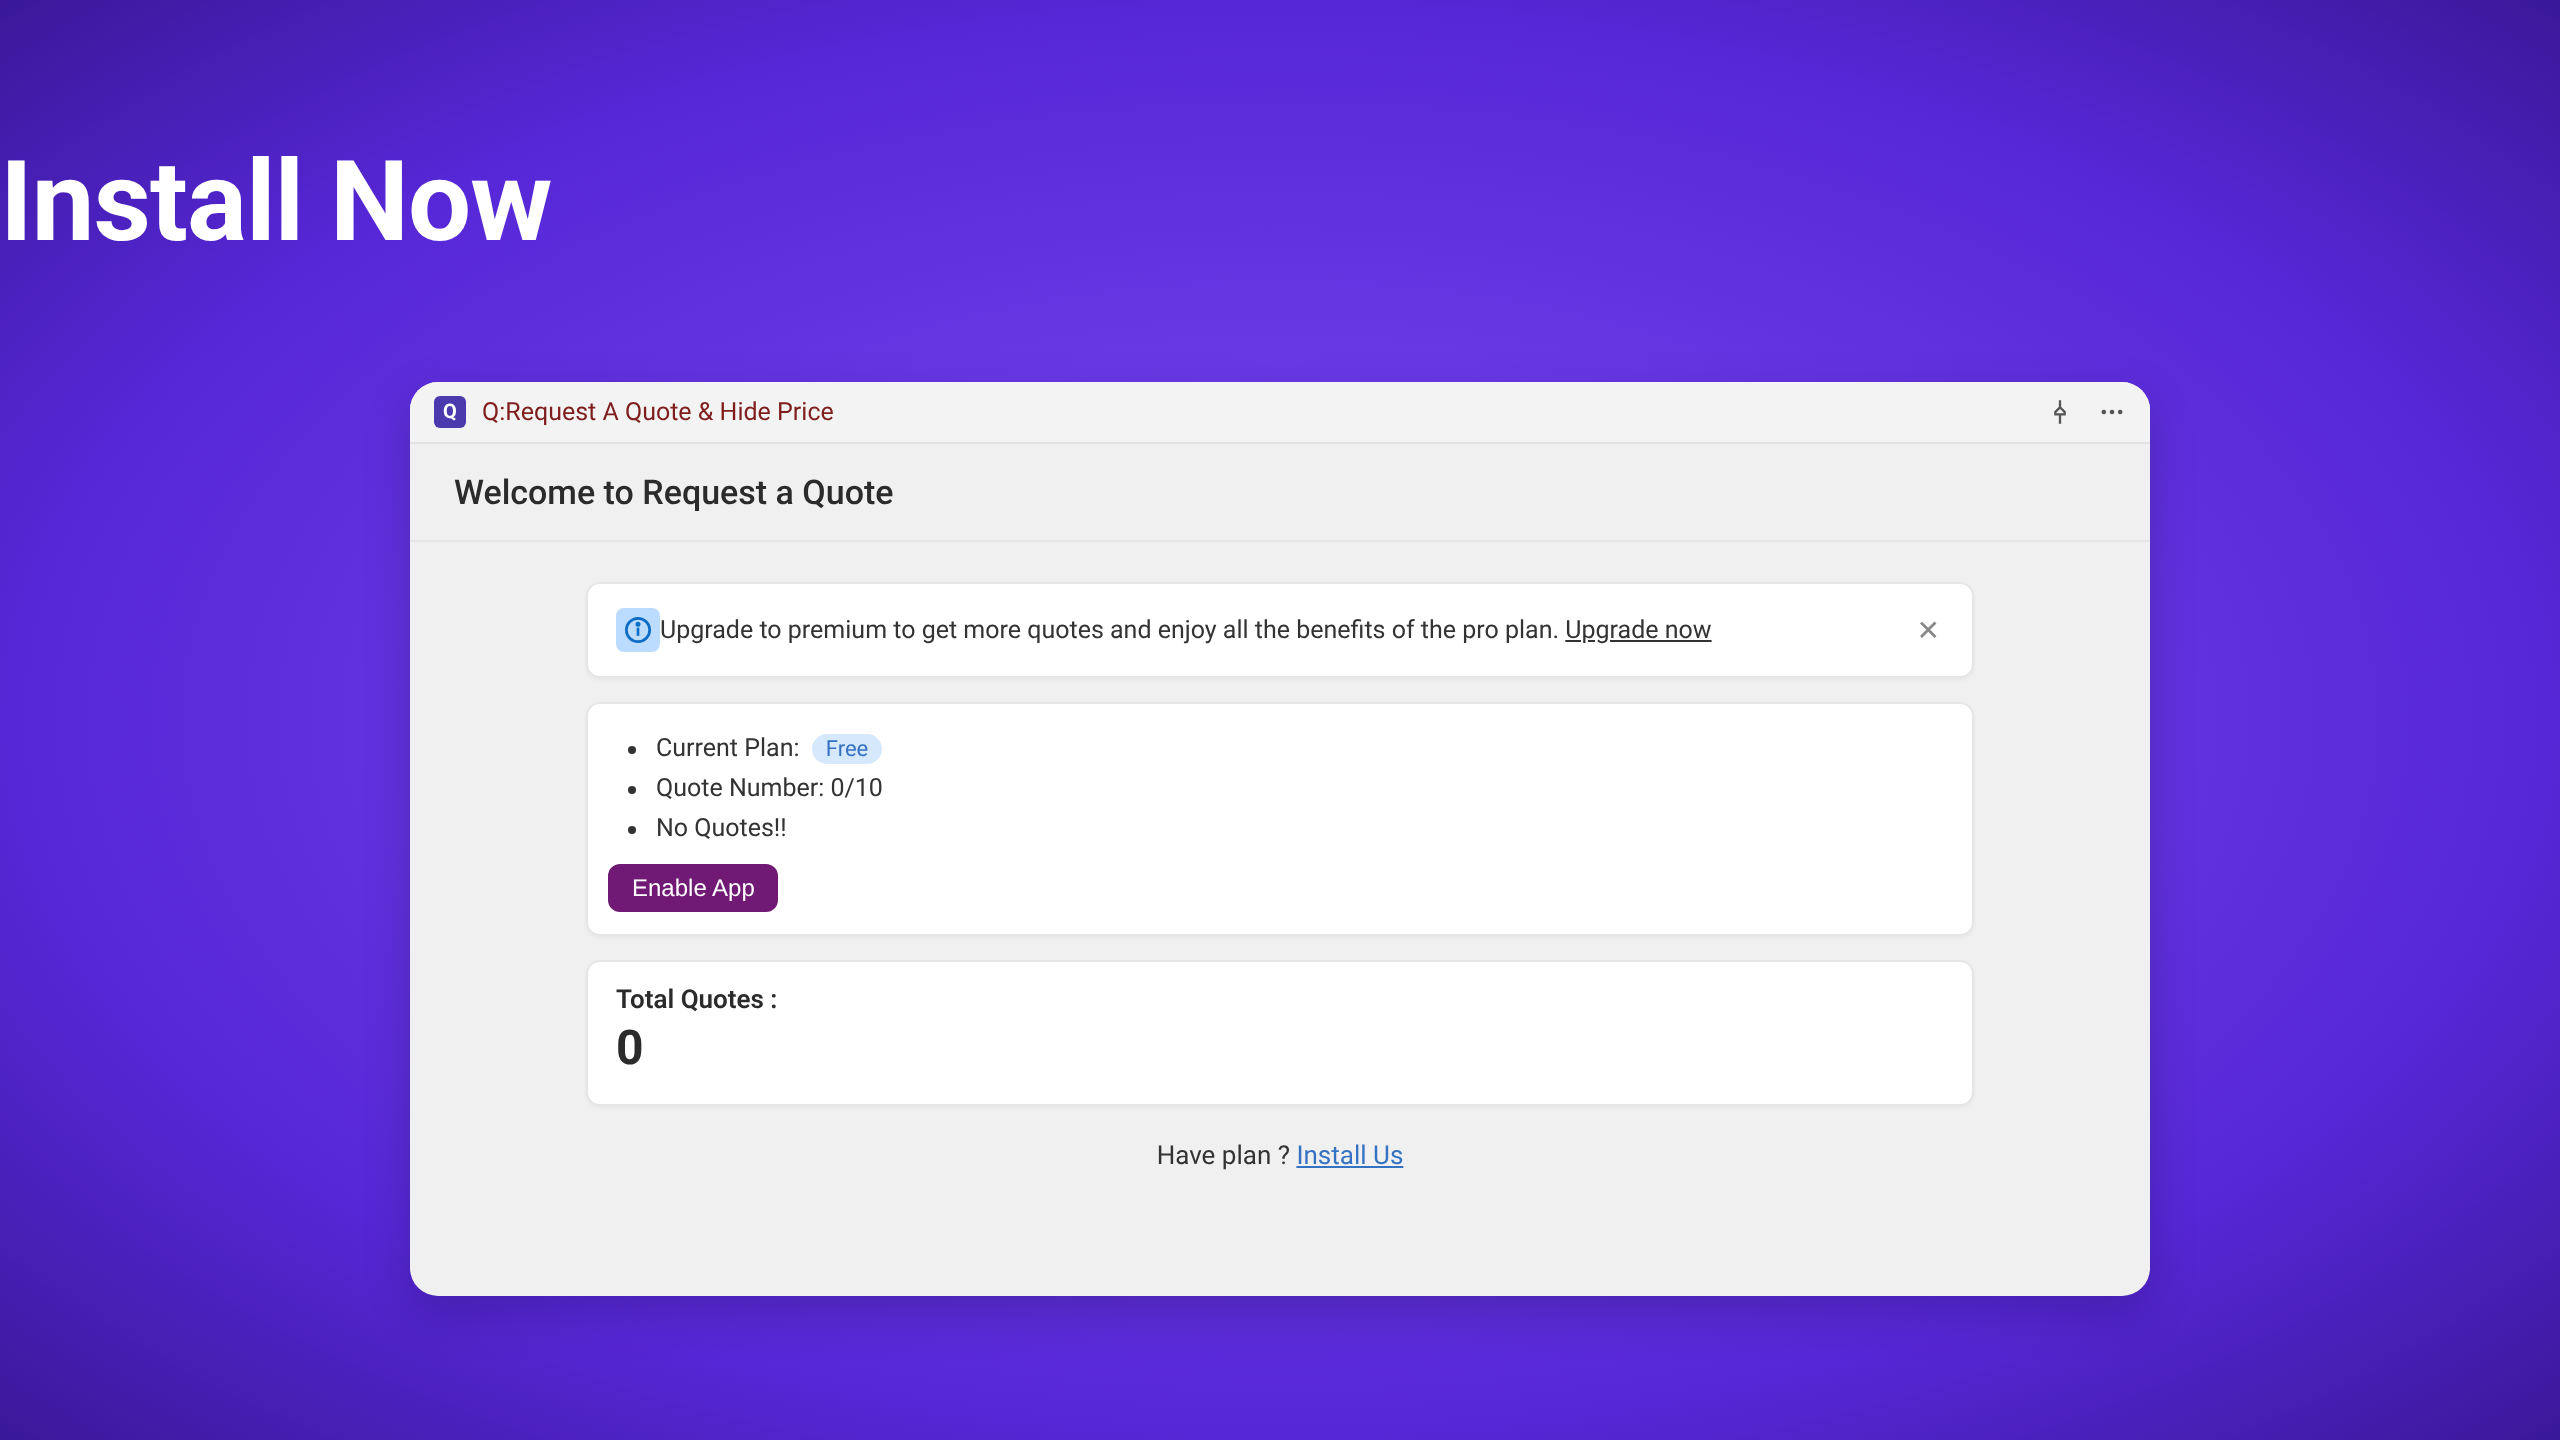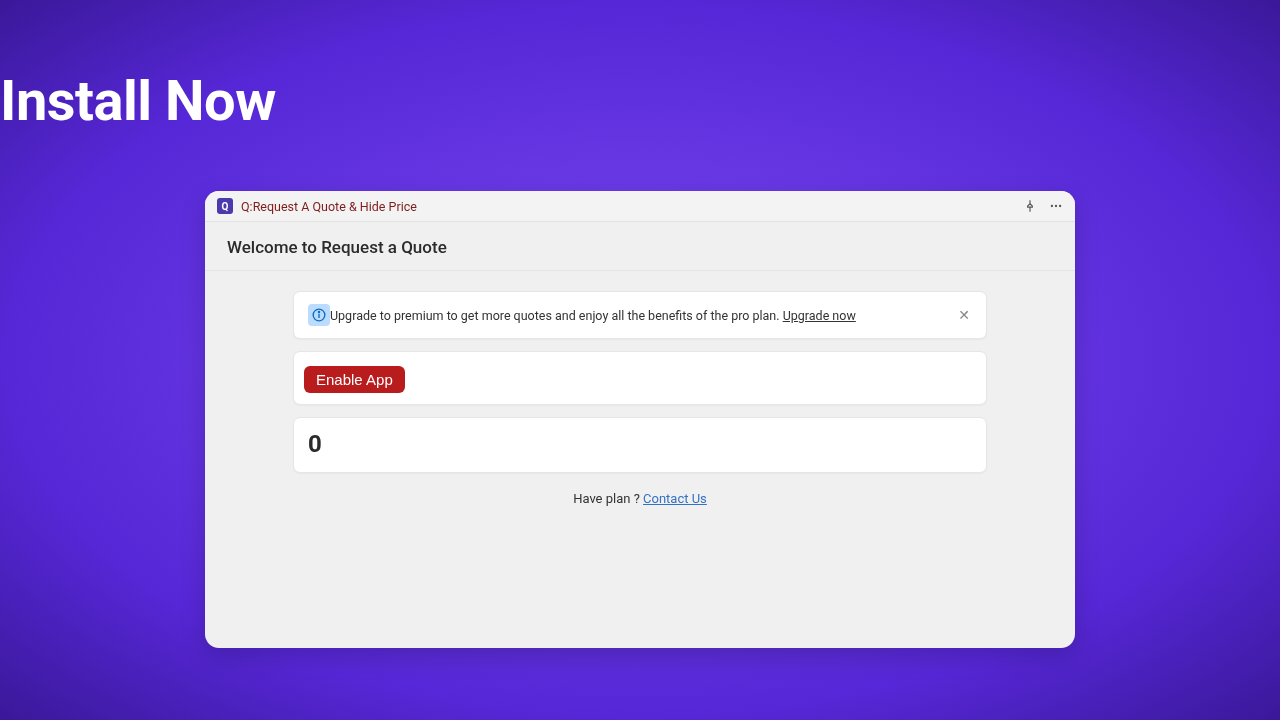--- a/index.html
+++ b/index.html
@@ -145,25 +145,25 @@
     }
     .plan-badge {
       background: #d6e8fb;
       color: #3472c4;
       font-size: 11px;
       padding: 1px 7px;
       border-radius: 10px;
       margin-left: 3px;
     }
     .enable-btn {
-      background: #b91c1c;
+      background: #701a75;
       color: #fff;
       border: none;
       padding: 5px 12px;
-      font-size: 15px;
+      font-size: 12px;
       border-radius: 6px;
       cursor: pointer;
       font-weight: 500;
     }
     .total-card {
       background: #fff;
       border: 1px solid #e6e6e6;
       border-radius: 7px;
       padding: 12px 14px 14px;
       margin-bottom: 18px;
@@ -229,24 +229,33 @@
           <circle cx="12" cy="7" r="1" fill="currentColor"></circle>
         </svg>
       </div>
       <div class="upgrade-text">
         <span>Upgrade to premium to get more quotes and enjoy all the benefits of the pro plan. </span><span class="upgrade-link">Upgrade now</span>
       </div>
       <div class="close-btn">✕</div>
     </div>
 
     <div class="plan-card">
+      <ul class="plan-list">
+        <li>
+          <span>Current Plan:</span>
+          <span class="plan-badge">Free</span>
+        </li>
+        <li>Quote Number: 0/10</li>
+        <li>No Quotes!!</li>
+      </ul>
       <button class="enable-btn">Enable App</button>
     </div>
 
     <div class="total-card">
+      <div class="total-label">Total Quotes :</div>
       <div class="total-value">0</div>
     </div>
 
     <div class="contact-row">
-      <span>Have plan ? </span><span class="contact-link">Contact Us</span>
+      <span>Have plan ? </span><span class="contact-link">Install Us</span>
     </div>
   </div>
 </div>
 
 </body></html>

